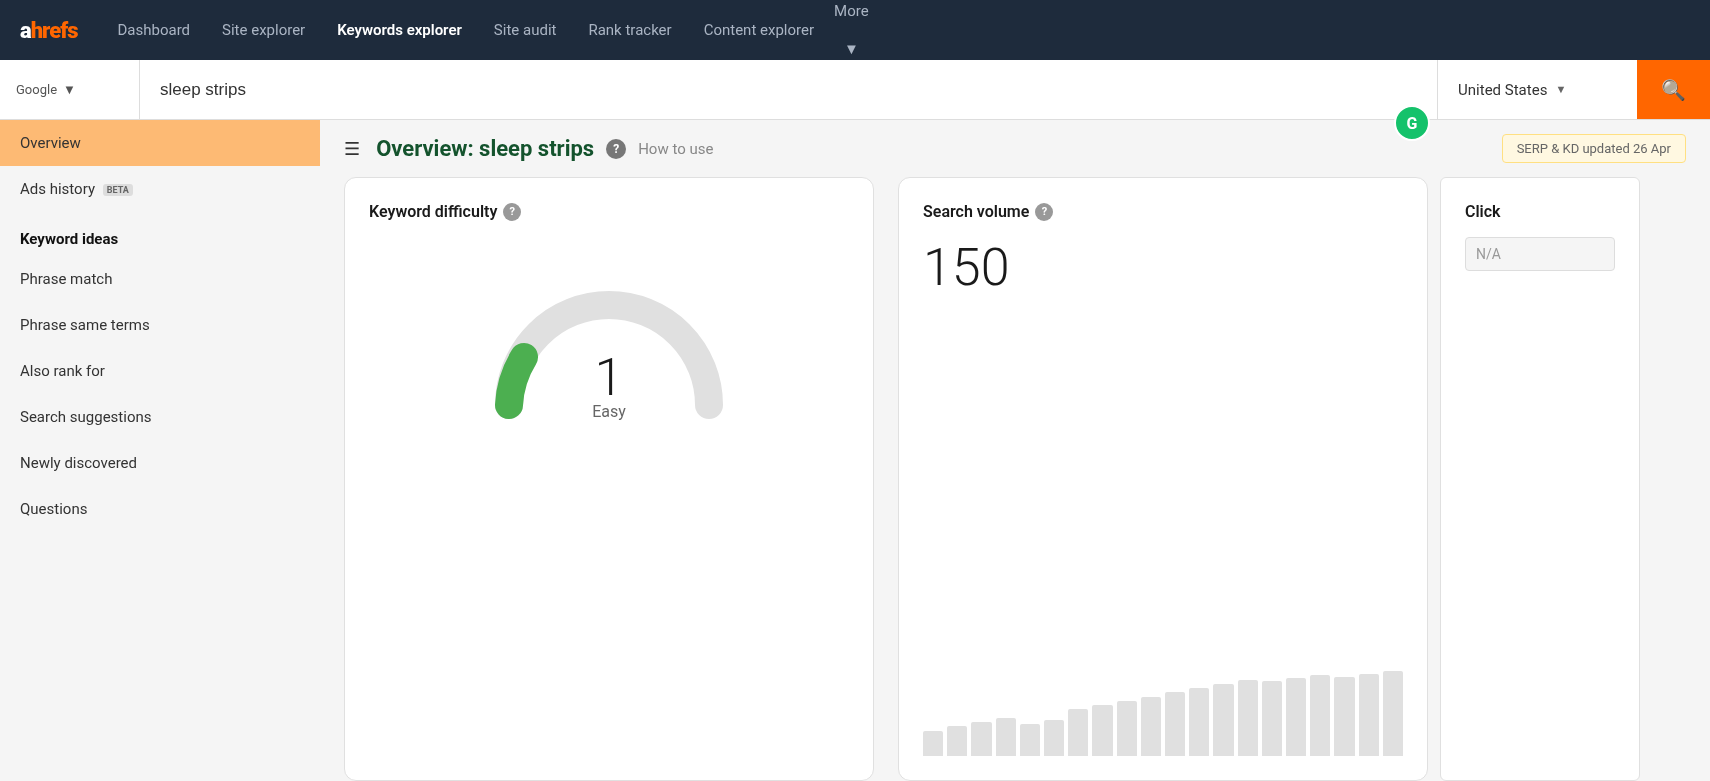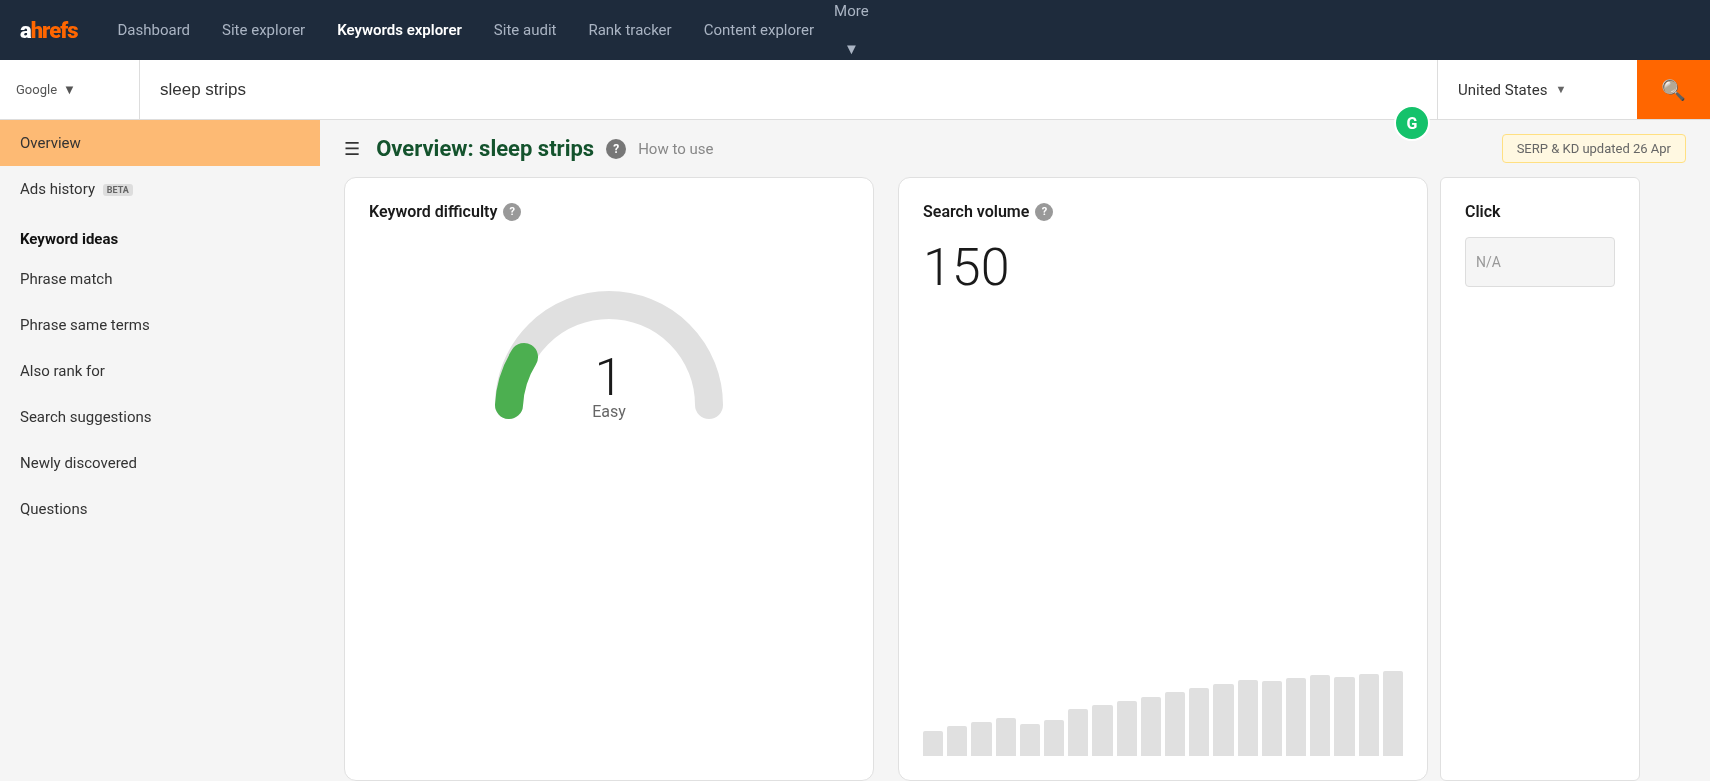--- a/index.html
+++ b/index.html
@@ -248,21 +248,21 @@
       padding: 24px;
       width: 200px;
       flex-shrink: 0;
       display: flex;
       flex-direction: column;
     }
     .na-badge {
       background: #f5f5f5;
       border: 1px solid #ddd;
       border-radius: 4px;
-      padding: 16px 10px;
+      padding: 8px 10px;
       font-size: 14px;
       color: #999;
       display: inline-block;
       margin-top: 8px;
     }
   </style>
 </head>
 <body>
 
 <nav class="top-nav">

